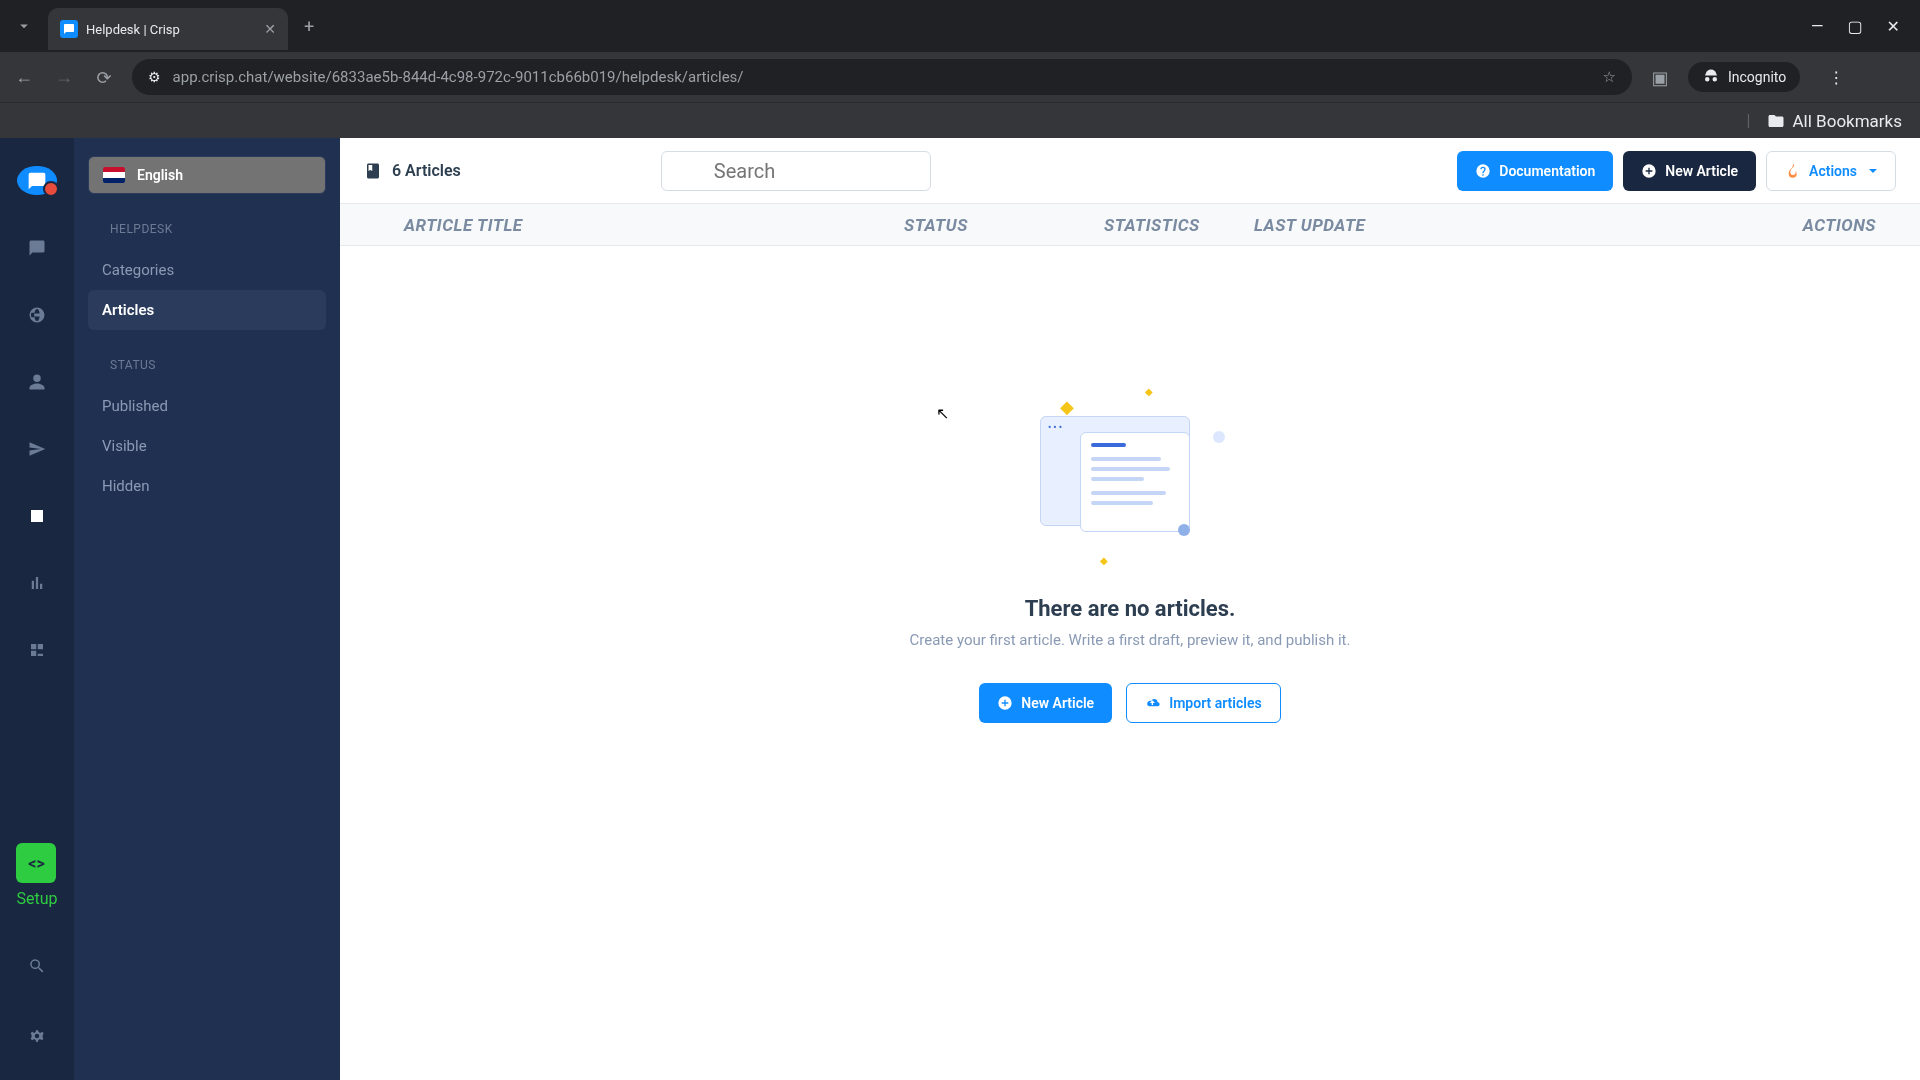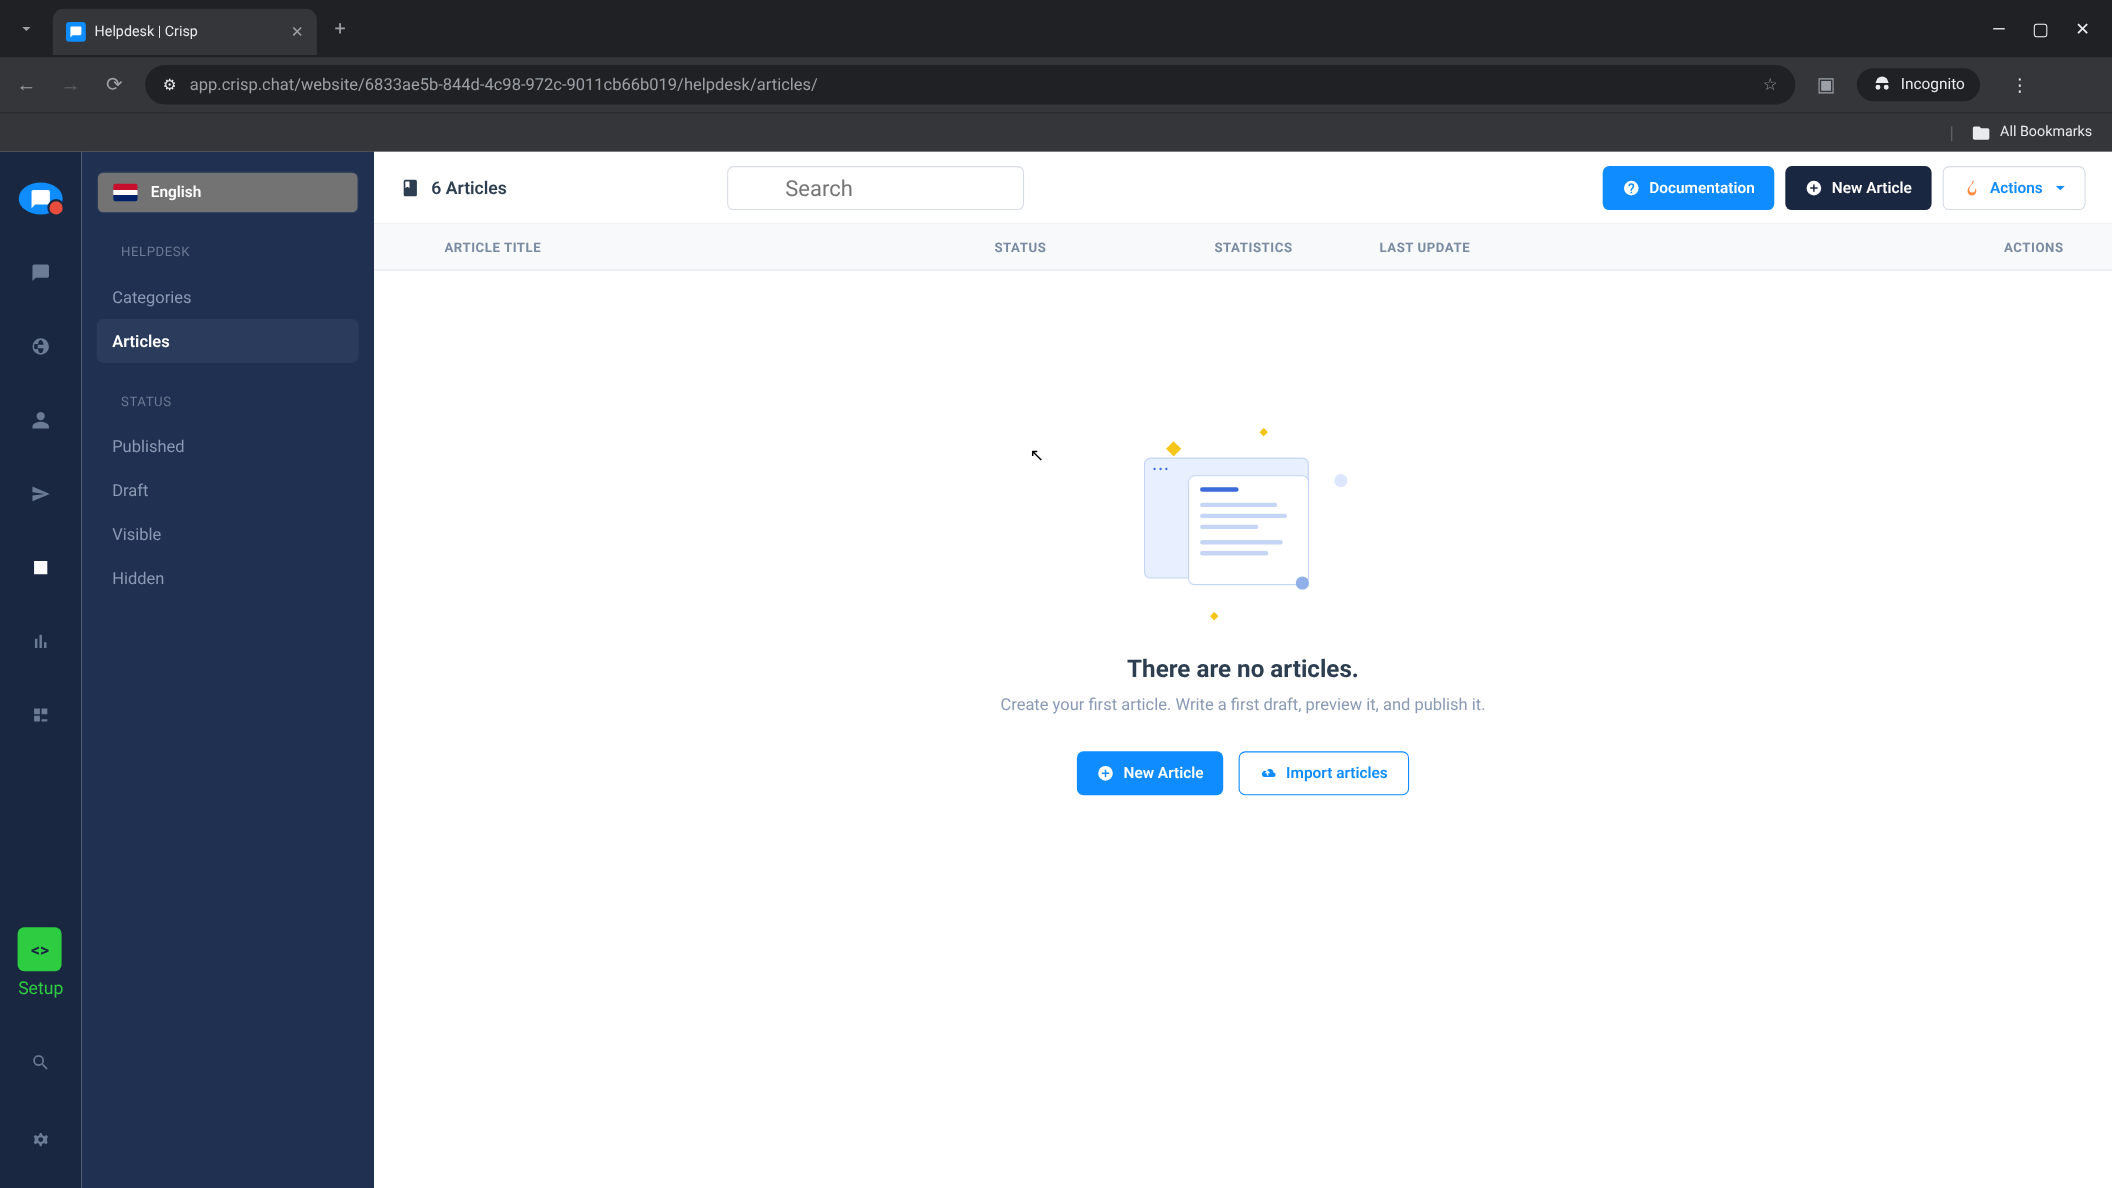--- a/index.html
+++ b/index.html
@@ -19,21 +19,21 @@
 .nav-btn { color: #9aa0a6; font-size: 18px; cursor: pointer; width: 24px; text-align: center; }
 .nav-btn.disabled { opacity: 0.4; }
 .url-bar { flex: 1; background: #202124; border-radius: 20px; height: 36px; display: flex; align-items: center; padding: 0 16px; gap: 12px; color: #e8eaed; font-size: 15px; max-width: 1500px; }
 .url-text { color: #9aa0a6; }
 .url-icons { display: flex; gap: 16px; margin-left: auto; color: #9aa0a6; }
 .incognito-badge { background: #202124; border-radius: 20px; padding: 6px 14px; display: flex; align-items: center; gap: 8px; color: #e8eaed; font-size: 14px; }
 .menu-dots { color: #e8eaed; padding: 0 12px; }
 
 .bookmarks-bar { background: #35363a; height: 36px; display: flex; align-items: center; justify-content: flex-end; padding: 0 18px; border-top: 1px solid #2a2b2e; }
 .bookmarks-bar .divider { color: #5f6368; margin-right: 16px; }
-.all-bookmarks { color: #e8eaed; font-size: 13px; display: flex; align-items: center; gap: 8px; }
+.all-bookmarks { color: #e8eaed; font-size: 17px; display: flex; align-items: center; gap: 8px; }
 
 
 .app { display: flex; height: calc(1080px - 134px); background: #fff; }
 
 
 .icon-rail { width: 74px; background: #1a2740; display: flex; flex-direction: column; align-items: center; padding-top: 28px; gap: 38px; }
 .rail-logo { width: 40px; height: 40px; background: #0f8cff; border-radius: 50%; display: flex; align-items: center; justify-content: center; position: relative; }
 .rail-logo::after { content: ''; position: absolute; bottom: -2px; right: -2px; width: 12px; height: 12px; background: #e74c3c; border-radius: 50%; border: 2px solid #1a2740; }
 .rail-icon { color: #6b7b95; font-size: 20px; cursor: pointer; width: 40px; height: 40px; display: flex; align-items: center; justify-content: center; }
 .rail-setup { margin-top: 140px; }
@@ -54,21 +54,21 @@
 .toolbar { height: 66px; border-bottom: 1px solid #e6e9ed; display: flex; align-items: center; padding: 0 24px; gap: 20px; }
 .article-count { display: flex; align-items: center; gap: 10px; font-size: 16px; font-weight: 600; color: #2c3e50; }
 .search-box { margin-left: 180px; border: 1px solid #d5dce3; border-radius: 6px; height: 40px; width: 270px; display: flex; align-items: center; padding: 0 14px; gap: 10px; color: #95a5b5; }
 .search-input { border: none; outline: none; font-size: 20px; flex: 1; background: transparent; margin-left: 28px; }
 .toolbar-right { margin-left: auto; display: flex; gap: 10px; }
 .btn { height: 40px; border-radius: 6px; padding: 0 18px; display: flex; align-items: center; gap: 8px; font-size: 14px; font-weight: 600; cursor: pointer; border: none; }
 .btn-doc { background: #0f8cff; color: #fff; }
 .btn-new { background: #1a2740; color: #fff; }
 .btn-actions { background: #fff; border: 1px solid #d5dce3; color: #0f8cff; }
 
-.table-header { height: 42px; background: #f7f9fb; border-bottom: 1px solid #e6e9ed; display: flex; align-items: center; padding: 0 24px; font-size: 12px; font-weight: 700; color: #7a8aa0; letter-spacing: 0.5px; }
+.table-header { height: 42px; background: #f7f9fb; border-bottom: 1px solid #e6e9ed; display: flex; align-items: center; padding: 0 24px; font-size: 17px; font-weight: 700; color: #7a8aa0; letter-spacing: 0.5px; font-style: italic; }
 .col-title { flex: 0 0 540px; padding-left: 40px; }
 .col-status { flex: 0 0 200px; }
 .col-stats { flex: 0 0 150px; }
 .col-update { flex: 0 0 200px; }
 .col-actions { margin-left: auto; text-align: right; padding-right: 20px; }
 
 .empty-state { flex: 1; display: flex; flex-direction: column; align-items: center; padding-top: 140px; }
 .empty-illustration { position: relative; width: 200px; height: 180px; }
 .ill-card { position: absolute; background: #e8efff; border: 1px solid #c5d5f5; border-radius: 6px; }
 .ill-card-back { width: 150px; height: 110px; top: 30px; left: 10px; }
@@ -209,21 +209,20 @@
   <div class="sidebar">
     <div class="lang-selector">
       <div class="flag"></div>
       <span>English</span>
     </div>
     <div class="sidebar-section-title">HELPDESK</div>
     <div class="sidebar-item">Categories</div>
     <div class="sidebar-item active">Articles</div>
     <div class="sidebar-section-title">STATUS</div>
     <div class="sidebar-item">Published</div>
-    <div class="sidebar-item">Draft</div>
     <div class="sidebar-item">Visible</div>
     <div class="sidebar-item">Hidden</div>
   </div>
 
   <div class="main">
     <div class="toolbar">
       <div class="article-count">
         <svg viewBox="0 0 24 24" style="fill:#2c3e50">
             <path d="M18 2H6c-1.1 0-2 .9-2 2v16c0 1.1.9 2 2 2h12c1.1 0 2-.9 2-2V4c0-1.1-.9-2-2-2zM6 4h5v8l-2.5-1.5L6 12V4z"></path>
           </svg>

